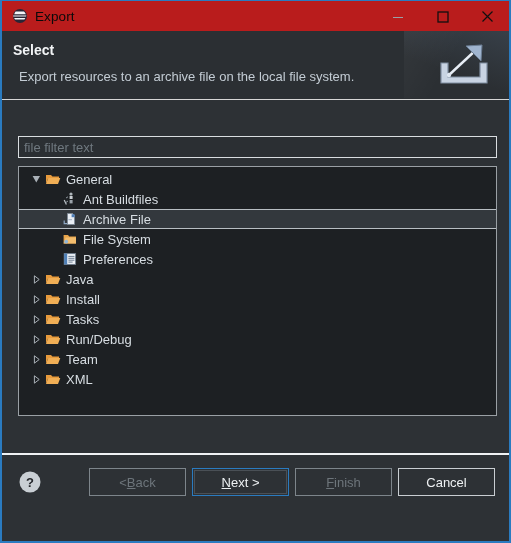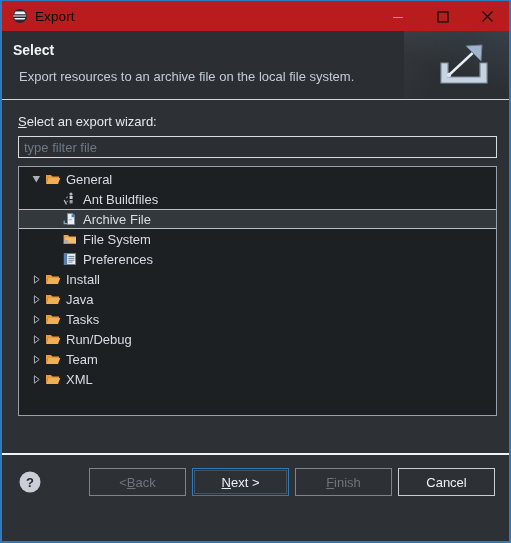--- a/index.html
+++ b/index.html
@@ -283,26 +283,23 @@
           <path d="M8 24 L8 44 L54 44 L54 24 L47 24 L47 38 L15 38 L15 24 Z" fill="#c8d3e2" stroke="#7f8da0" stroke-width="1.2"></path>
           <path d="M16 36 L44 10" stroke="#e8eef6" stroke-width="2.4" fill="none"></path>
           <path d="M33 7 L49 6 L48 22 Z" fill="#9fb4cf" stroke="#6b7d93" stroke-width="1"></path>
           <circle cx="16" cy="36" r="2.2" fill="#dee6f0"></circle>
         </svg>
       </span>
     </div>
   </div>
 
   <div class="body">
-    <div class="field-label">
-      <u>S</u><span>elect an export wizard:</span>
-    </div>
 
     <div class="filter-box">
-      <span class="filter-placeholder">type filter file</span>
+      <span class="filter-placeholder">file filter text</span>
     </div>
 
     <div class="tree">
         <div class="tree-row indent-1">
           <span class="tw">
             <svg width="9" height="9" viewBox="0 0 9 9">
               <path d="M0.6 1 H8 L4.3 7.6 Z" fill="#aab1b8"></path>
             </svg>
           </span>
           <span class="tree-icon">
@@ -361,35 +358,35 @@
             <svg width="9" height="9" viewBox="0 0 9 9">
               <path d="M2.4 0.8 L7.2 4.5 L2.4 8.2 Z" fill="none" stroke="#aab1b8" stroke-width="1"></path>
             </svg>
           </span>
           <span class="tree-icon">
             <svg width="16" height="16" viewBox="0 0 16 16">
               <path d="M1 4 h5 l1.4 1.6 H14 V7 H3.2 L1 13 Z" fill="#e79a3c"></path>
               <path d="M3.2 7 H15.3 L13 13 H1 Z" fill="#f0ae55"></path>
             </svg>
           </span>
+          <span class="tree-label">Java</span>
+        </div>
+        <div class="tree-row indent-1">
+          <span class="tw">
+            <svg width="9" height="9" viewBox="0 0 9 9">
+              <path d="M2.4 0.8 L7.2 4.5 L2.4 8.2 Z" fill="none" stroke="#aab1b8" stroke-width="1"></path>
+            </svg>
+          </span>
+          <span class="tree-icon">
+            <svg width="16" height="16" viewBox="0 0 16 16">
+              <path d="M1 4 h5 l1.4 1.6 H14 V7 H3.2 L1 13 Z" fill="#e79a3c"></path>
+              <path d="M3.2 7 H15.3 L13 13 H1 Z" fill="#f0ae55"></path>
+            </svg>
+          </span>
           <span class="tree-label">Install</span>
-        </div>
-        <div class="tree-row indent-1">
-          <span class="tw">
-            <svg width="9" height="9" viewBox="0 0 9 9">
-              <path d="M2.4 0.8 L7.2 4.5 L2.4 8.2 Z" fill="none" stroke="#aab1b8" stroke-width="1"></path>
-            </svg>
-          </span>
-          <span class="tree-icon">
-            <svg width="16" height="16" viewBox="0 0 16 16">
-              <path d="M1 4 h5 l1.4 1.6 H14 V7 H3.2 L1 13 Z" fill="#e79a3c"></path>
-              <path d="M3.2 7 H15.3 L13 13 H1 Z" fill="#f0ae55"></path>
-            </svg>
-          </span>
-          <span class="tree-label">Java</span>
         </div>
         <div class="tree-row indent-1">
           <span class="tw">
             <svg width="9" height="9" viewBox="0 0 9 9">
               <path d="M2.4 0.8 L7.2 4.5 L2.4 8.2 Z" fill="none" stroke="#aab1b8" stroke-width="1"></path>
             </svg>
           </span>
           <span class="tree-icon">
             <svg width="16" height="16" viewBox="0 0 16 16">
               <path d="M1 4 h5 l1.4 1.6 H14 V7 H3.2 L1 13 Z" fill="#e79a3c"></path>

